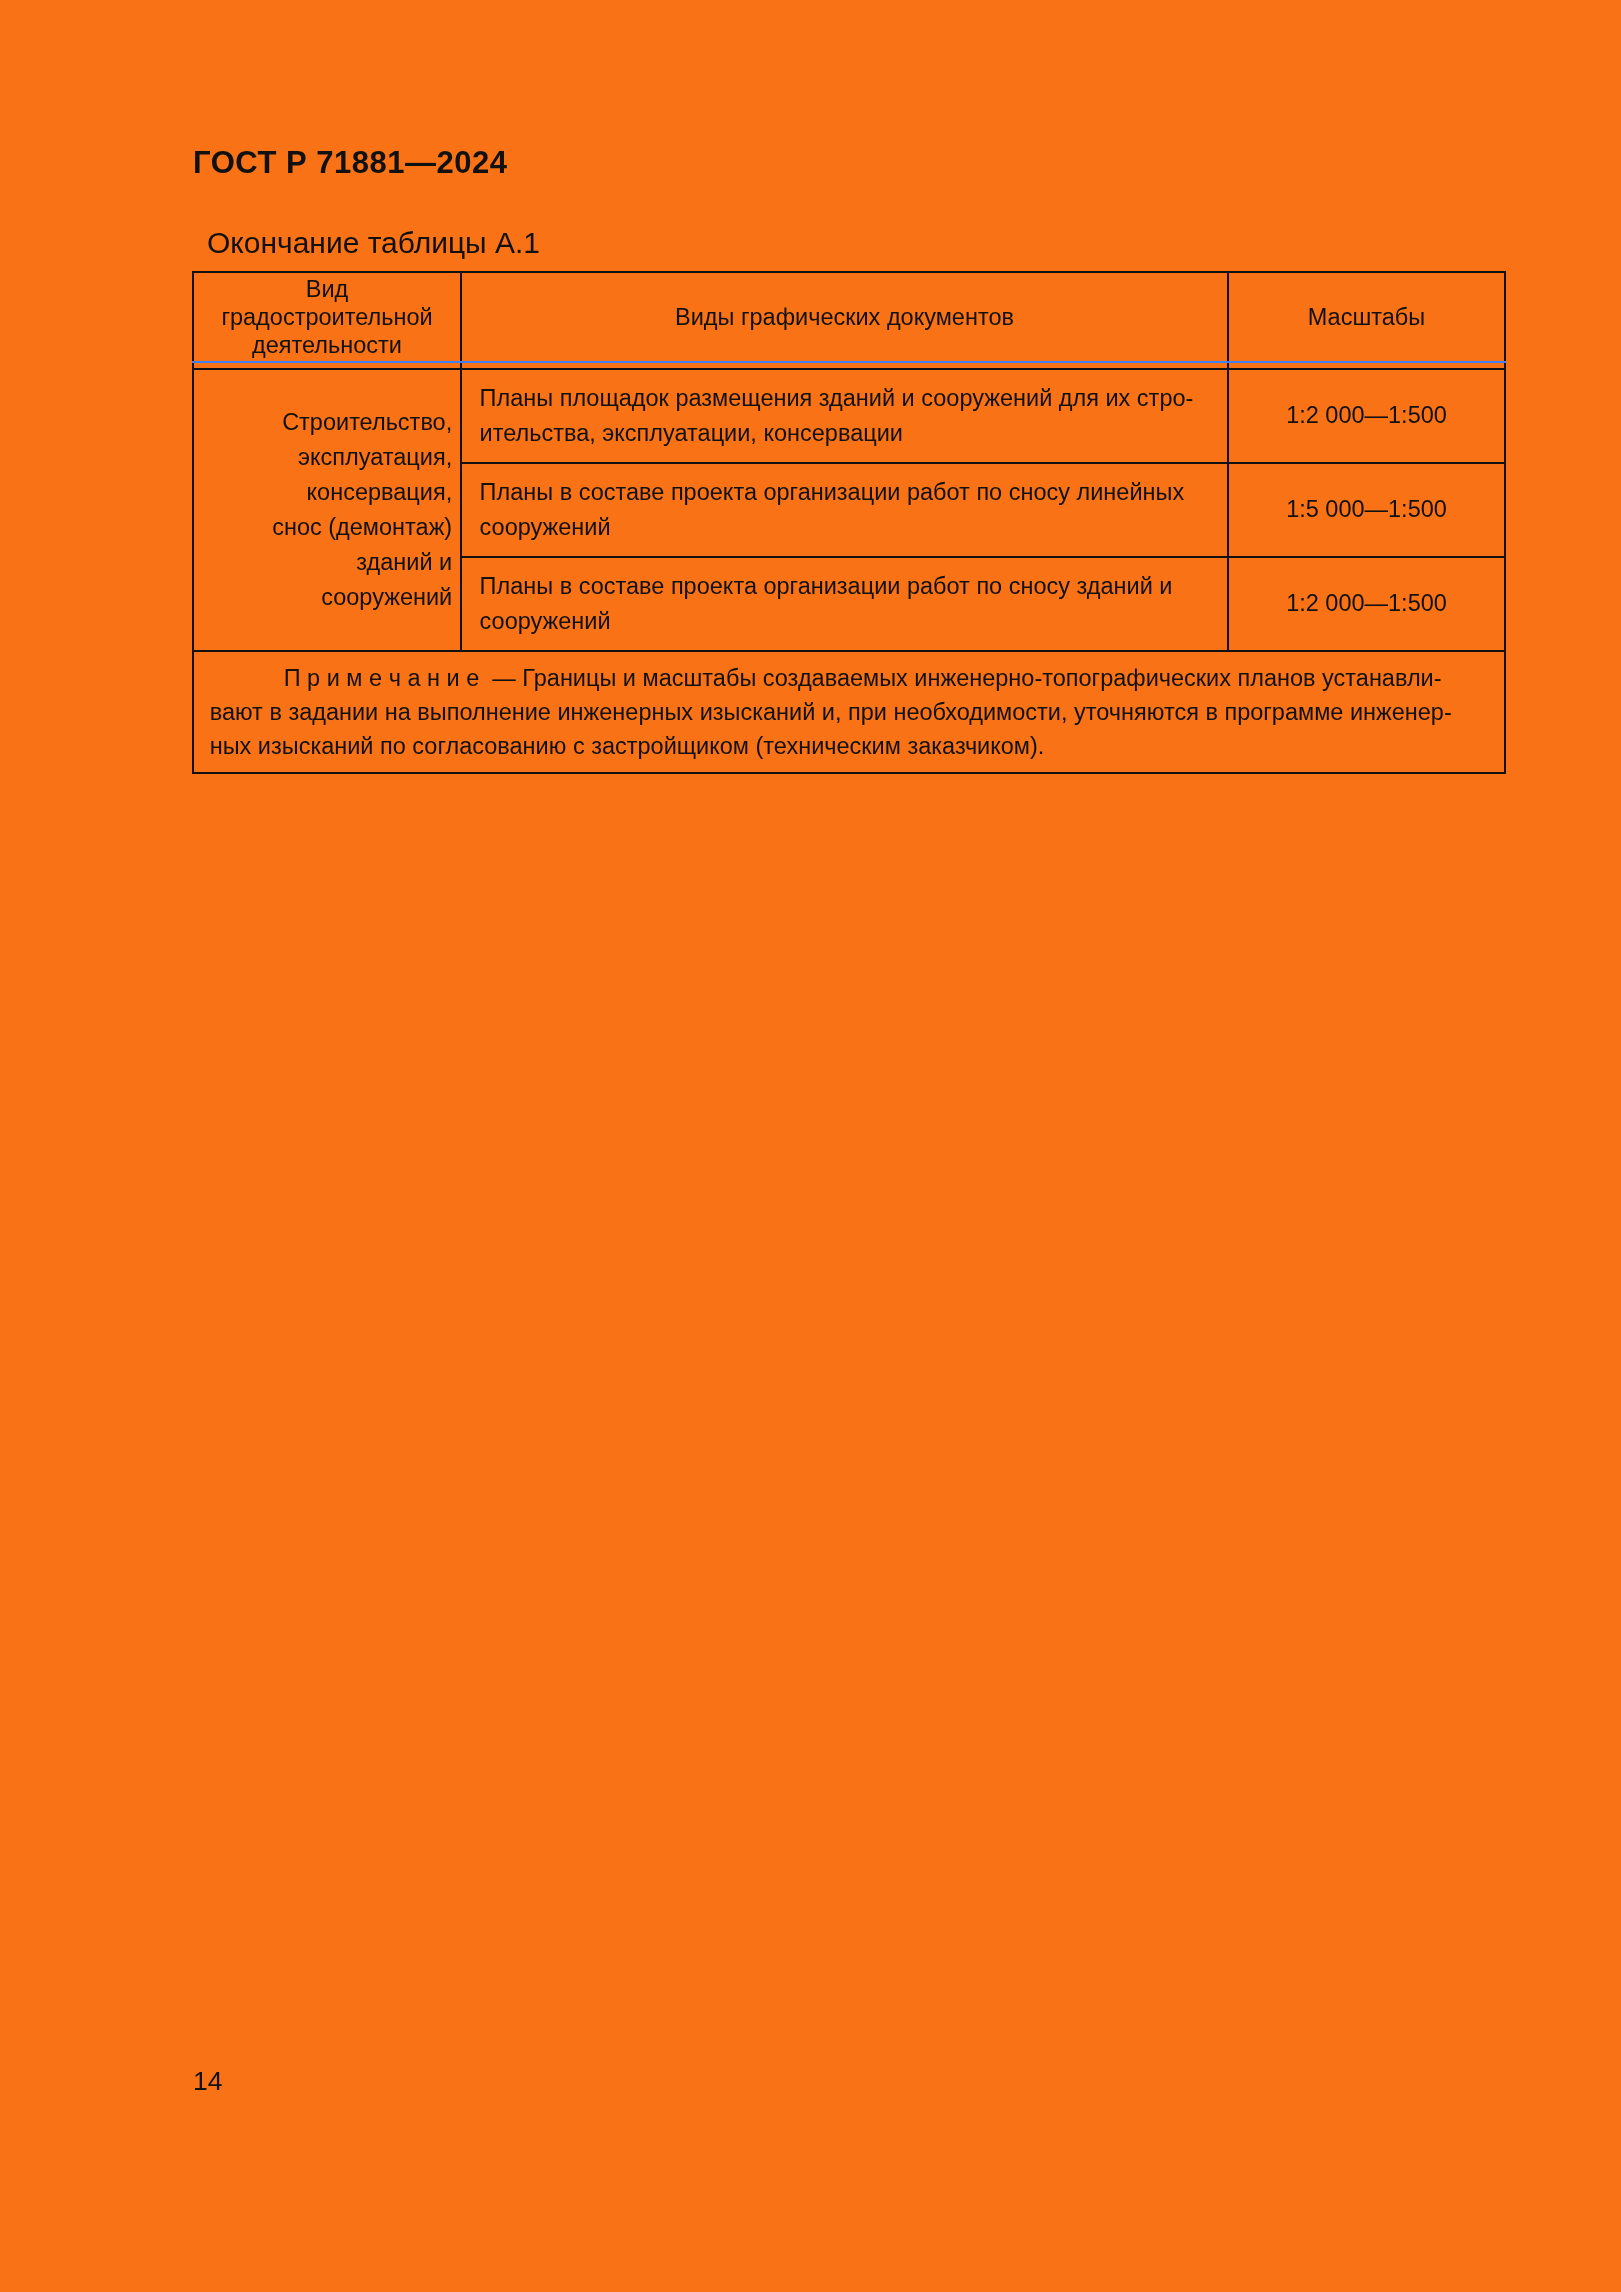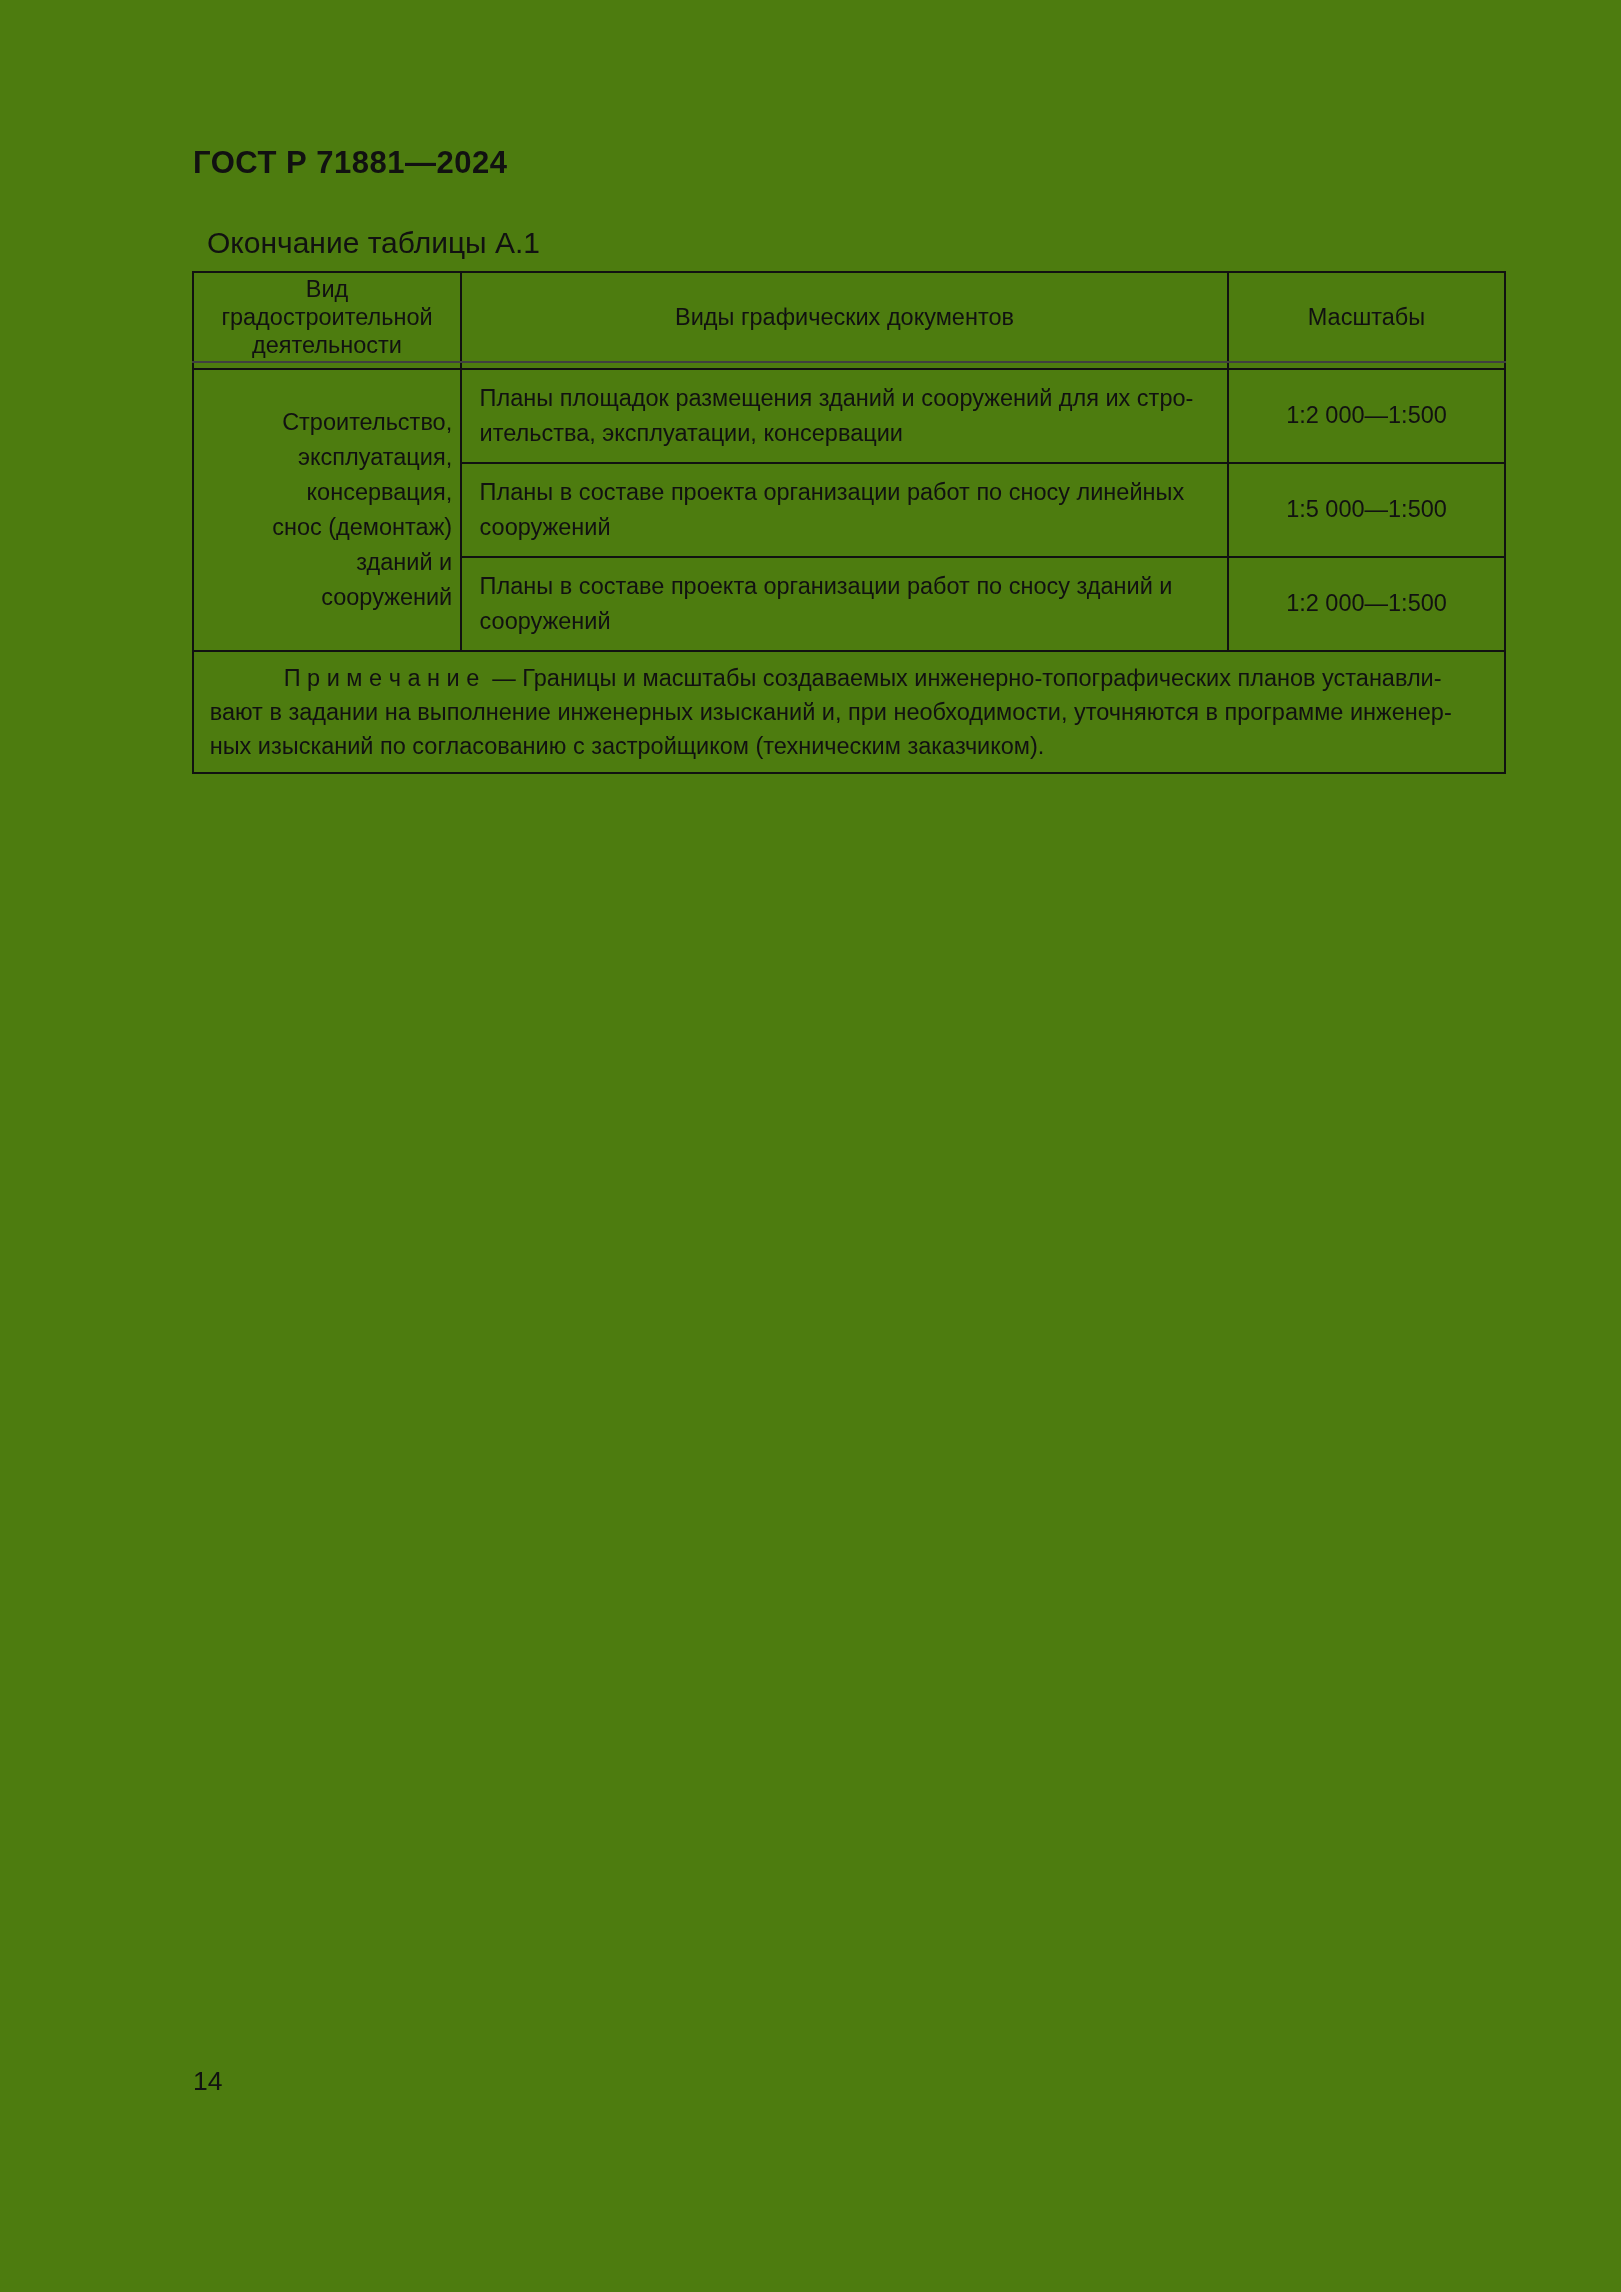--- a/index.html
+++ b/index.html
@@ -1,21 +1,21 @@
 <!DOCTYPE html>
 <html lang="ru"><head>
 <meta charset="utf-8">
 <style>
   * { margin: 0; padding: 0; box-sizing: border-box; }
   html, body { background: #e8e8e8; }
   .page {
     position: relative;
     width: 1621px;
     height: 2293px;
-    background: #4d7c0f;
+    background: #f97316;
     font-family: "Liberation Sans", sans-serif;
     color: #111111;
     overflow: hidden;
   }
   .doc-header {
     position: absolute;
     left: 193px;
     top: 145px;
     font-size: 31px;
     font-weight: bold;
@@ -44,21 +44,21 @@
   .gost-table col.c-scales    { width: 277px; }
   .gost-table th, .gost-table td {
     border: 2.9px solid #111;
     font-weight: normal;
     vertical-align: middle;
   }
   .gost-table thead th {
     height: 88px;
     text-align: center;
     line-height: 28px;
-    border-bottom: 2px solid #404040;
+    border-bottom: 2px solid #3b82f6;
     white-space: pre-line;
     padding: 2px 5.9px;
   }
   .gost-table tr.spacer td {
     height: 6.9px;
     border-top: 2px solid #111;
     border-bottom: 2px solid #111;
     padding: 0;
   }
   .gost-table td.cell-activity {

